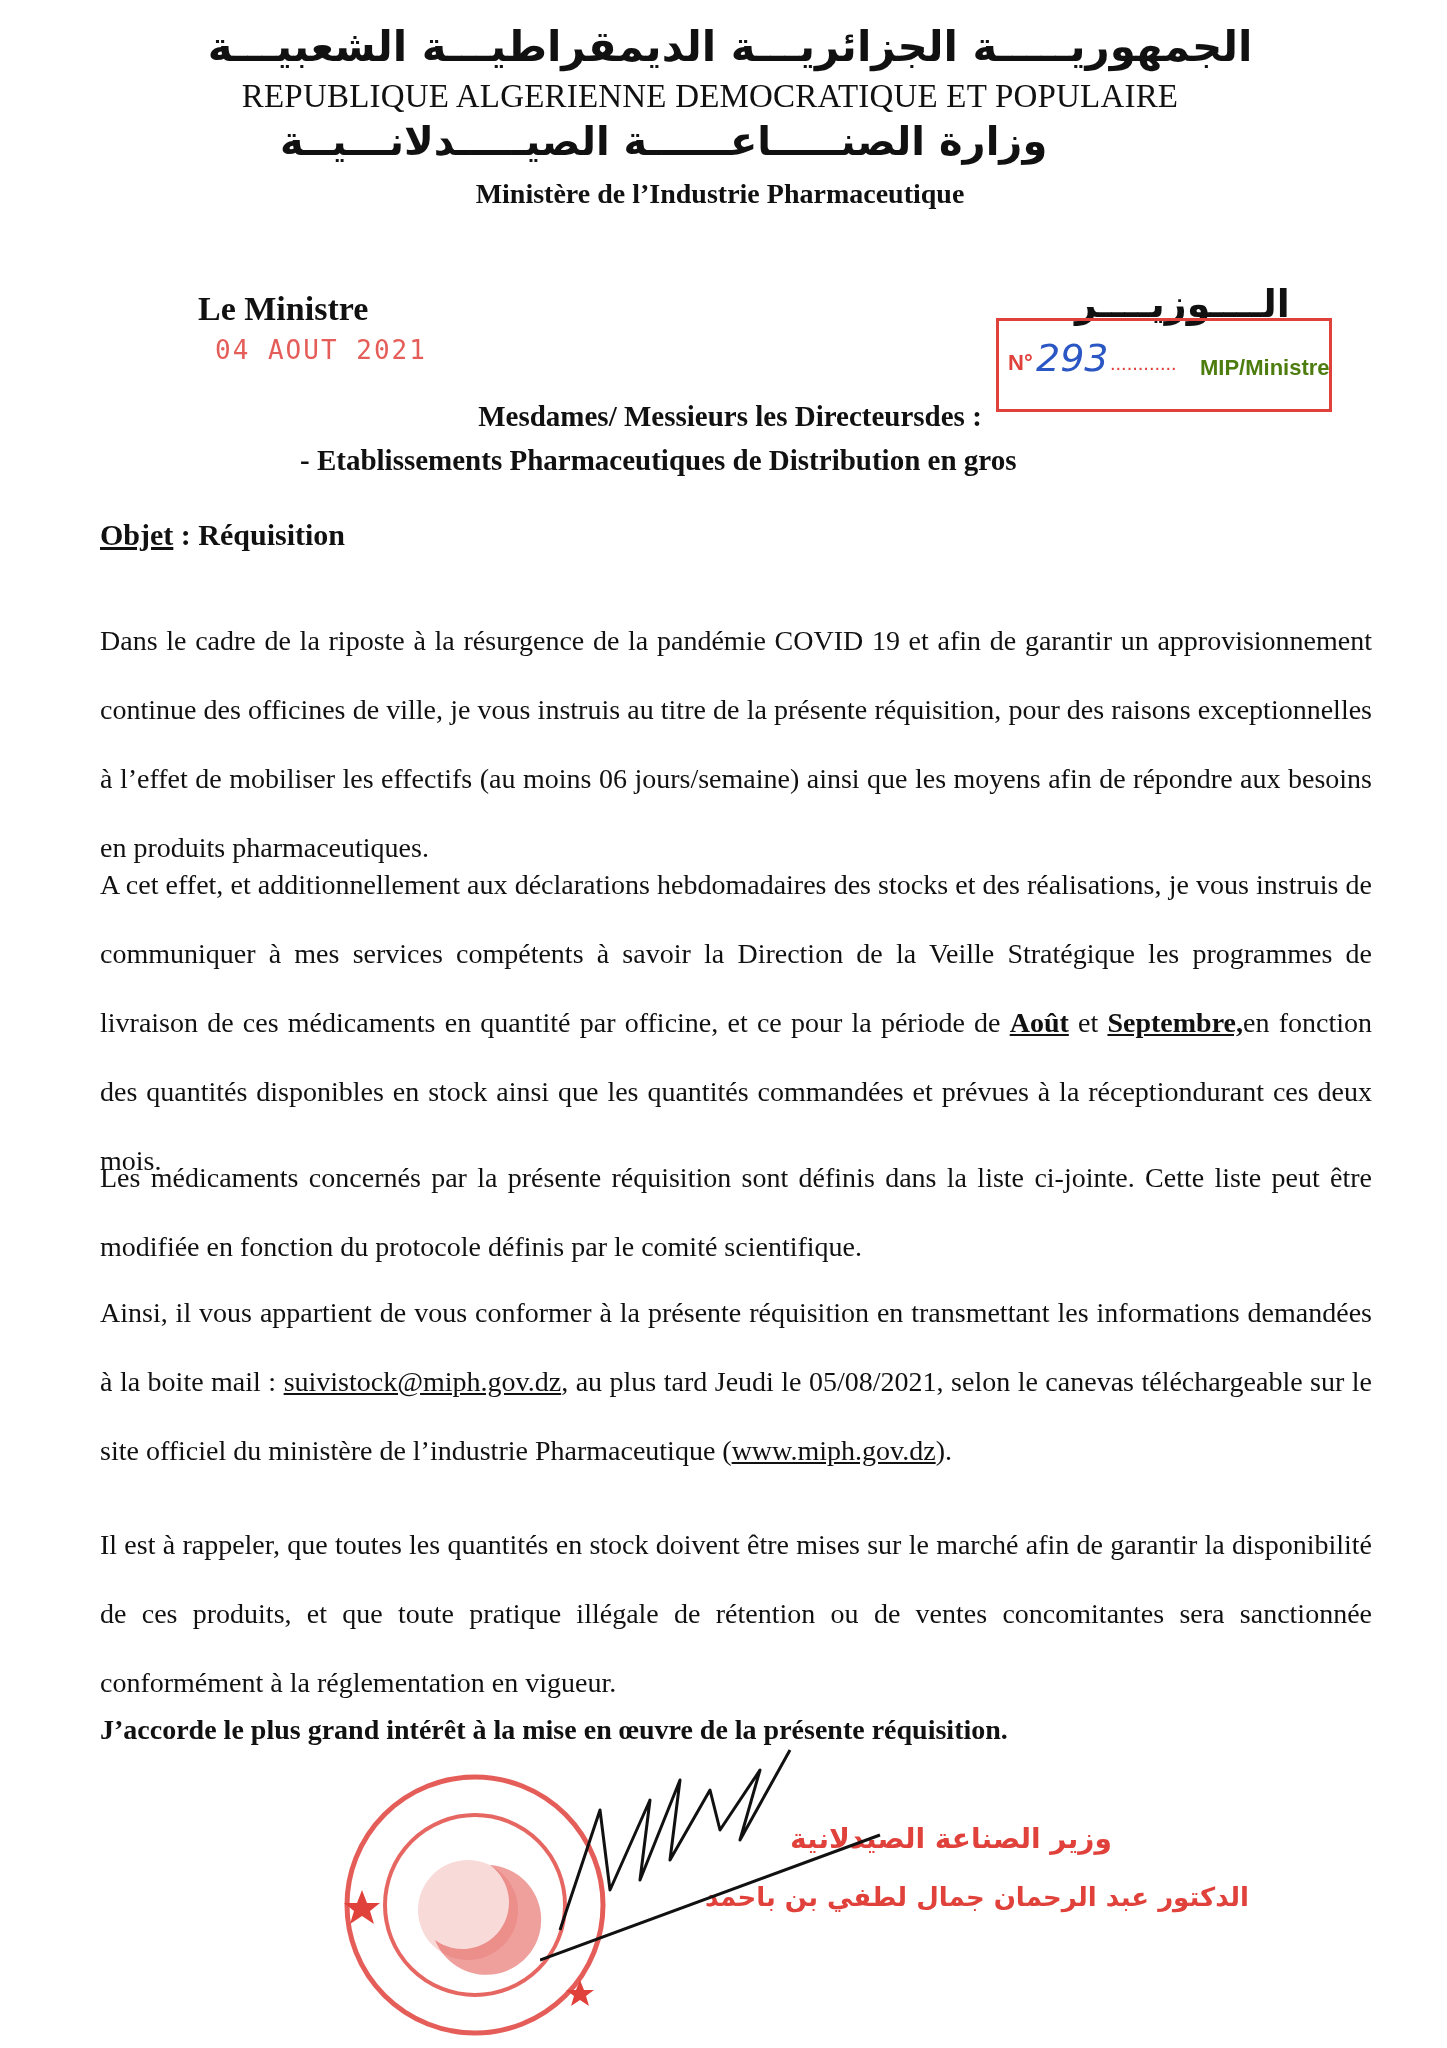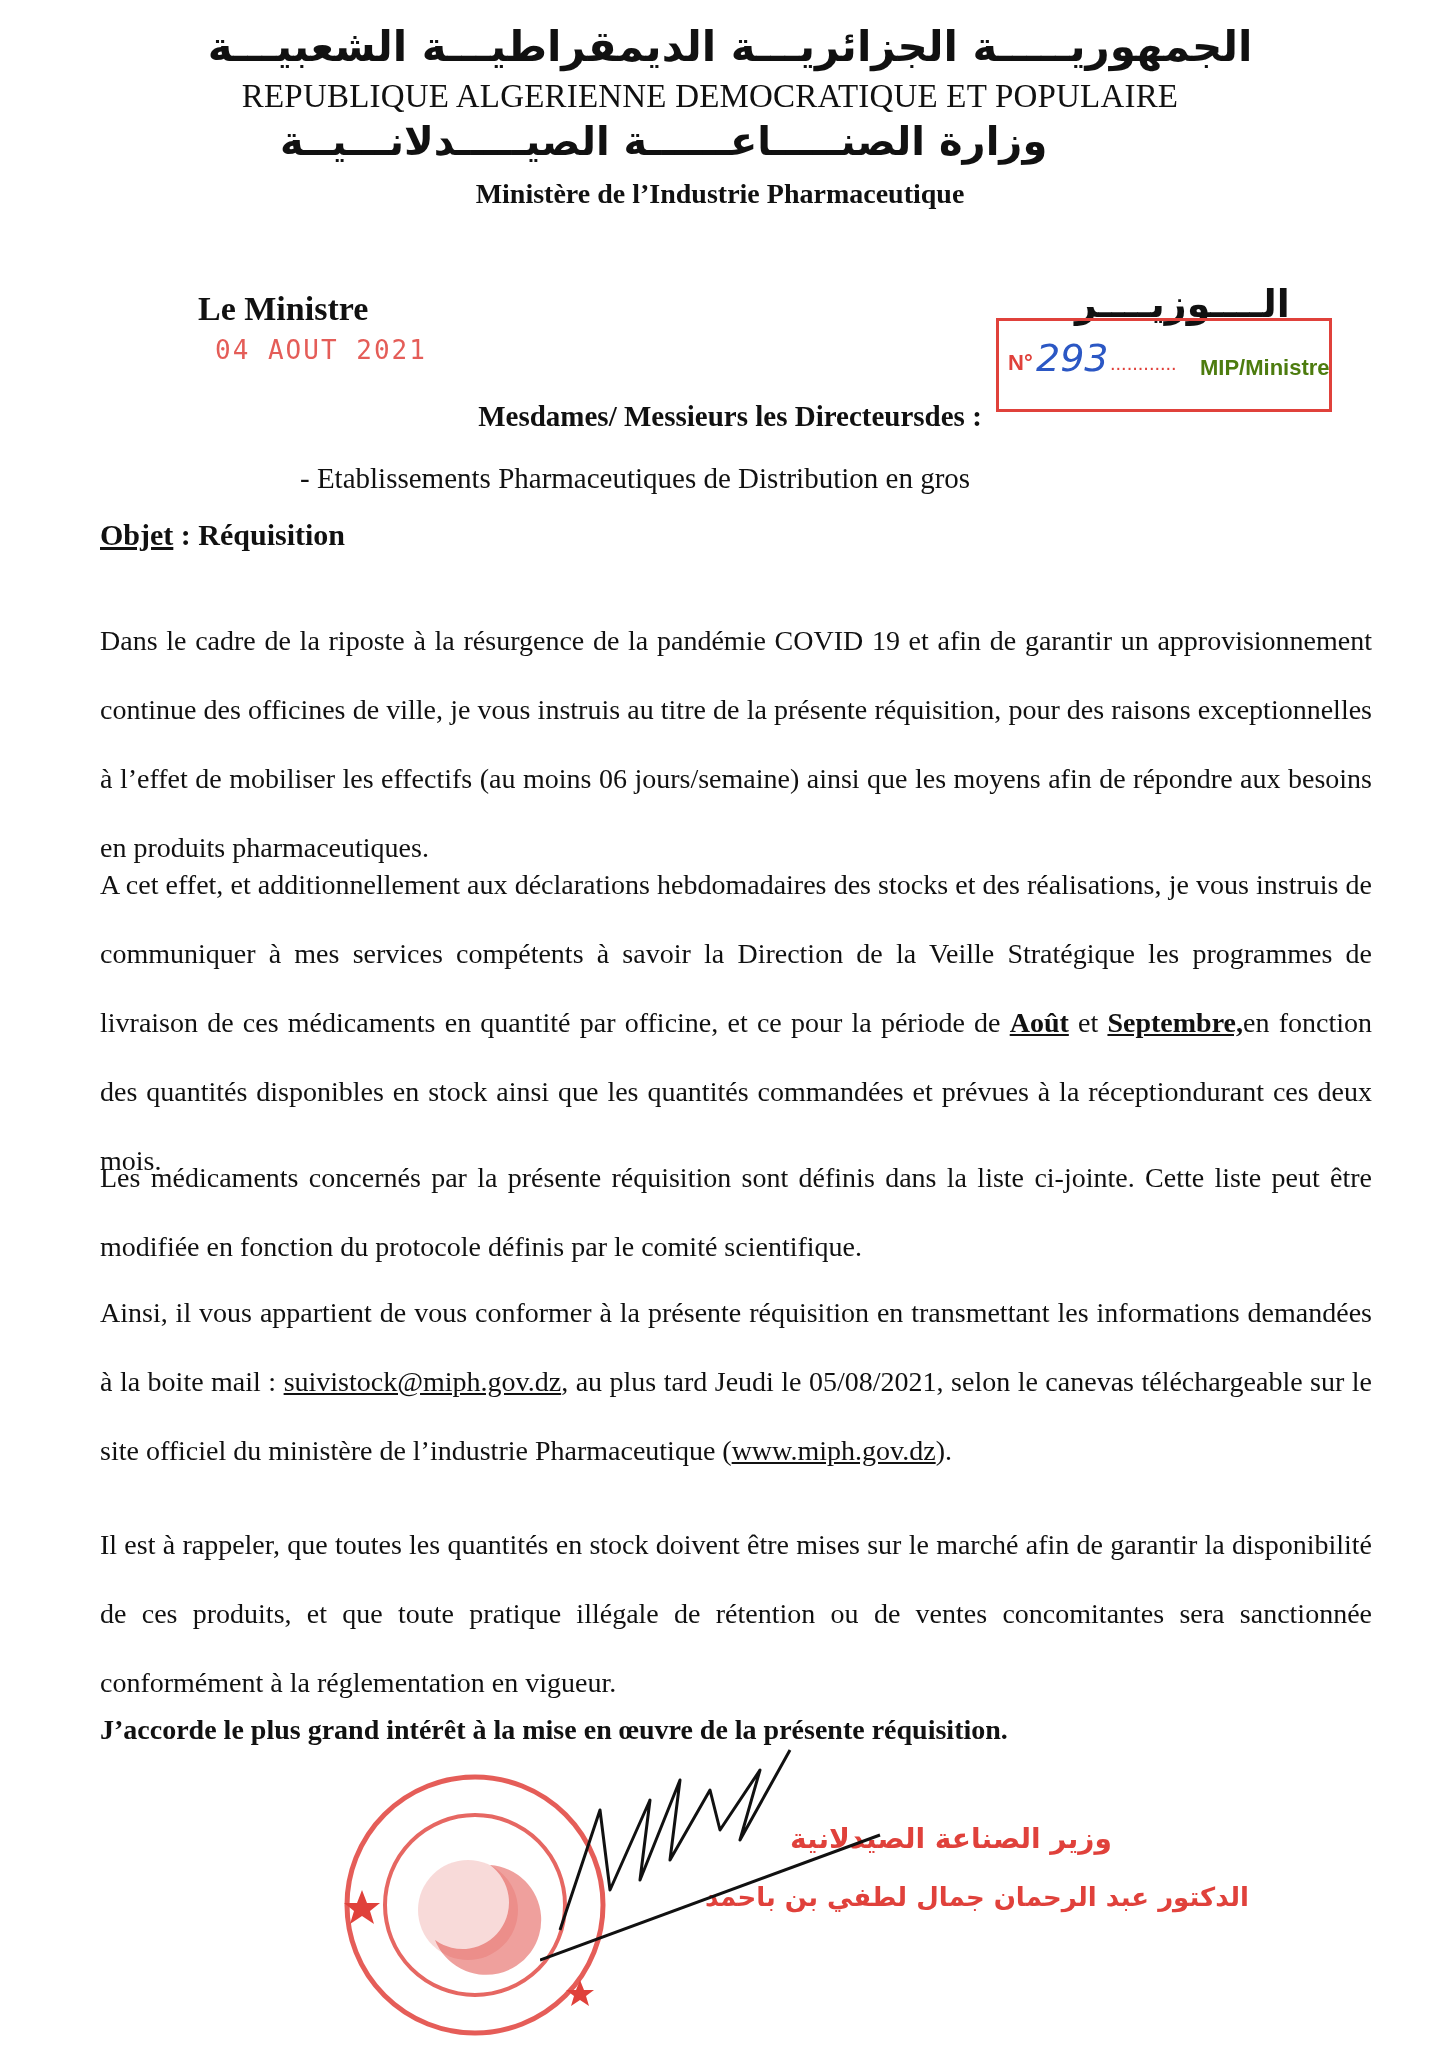--- a/index.html
+++ b/index.html
@@ -20,21 +20,21 @@
   .ref-box {
     left: 996px; top: 318px; width: 336px; height: 94px;
     border: 3px solid #e0413b; box-sizing: border-box;
   }
   .ref-no { left: 1008px; top: 350px; font-family: "Liberation Sans", sans-serif; font-size: 22px; color: #e0413b; font-weight: bold; }
   .ref-num { left: 1036px; top: 336px; font-family: "DejaVu Sans", sans-serif; font-size: 38px; color: #2b57c4; font-style: italic; }
   .ref-dots { left: 1110px; top: 352px; font-family: "Liberation Sans", sans-serif; font-size: 20px; color: #e0413b; }
   .ref-suffix { left: 1192px; top: 355px; font-family: "Liberation Sans", sans-serif; font-size: 22px; color: #4d7c0f; font-weight: bold; margin-left: 8px; }
 
   .addressee1 { left: 300px; top: 400px; width: 860px; text-align: center; font-size: 29px; font-weight: bold; }
-  .addressee2 { left: 300px; top: 462px; font-size: 29px; font-weight: normal; text-align: center; }
+  .addressee2 { left: 300px; top: 444px; font-size: 29px; font-weight: bold; text-align: center; }
 
   .objet { left: 100px; top: 518px; font-size: 30px; font-weight: bold; }
   .objet u { text-decoration: underline; }
 
   .para { position: absolute; left: 100px; width: 1272px; font-size: 28px; line-height: 69px; text-align: justify; text-align-last: left; }
   .p1 { top: 578px; }
   .p2 { top: 822px; }
   .p3 { top: 1115px; }
   .p4 { top: 1250px; }
   .p5 { top: 1482px; }

